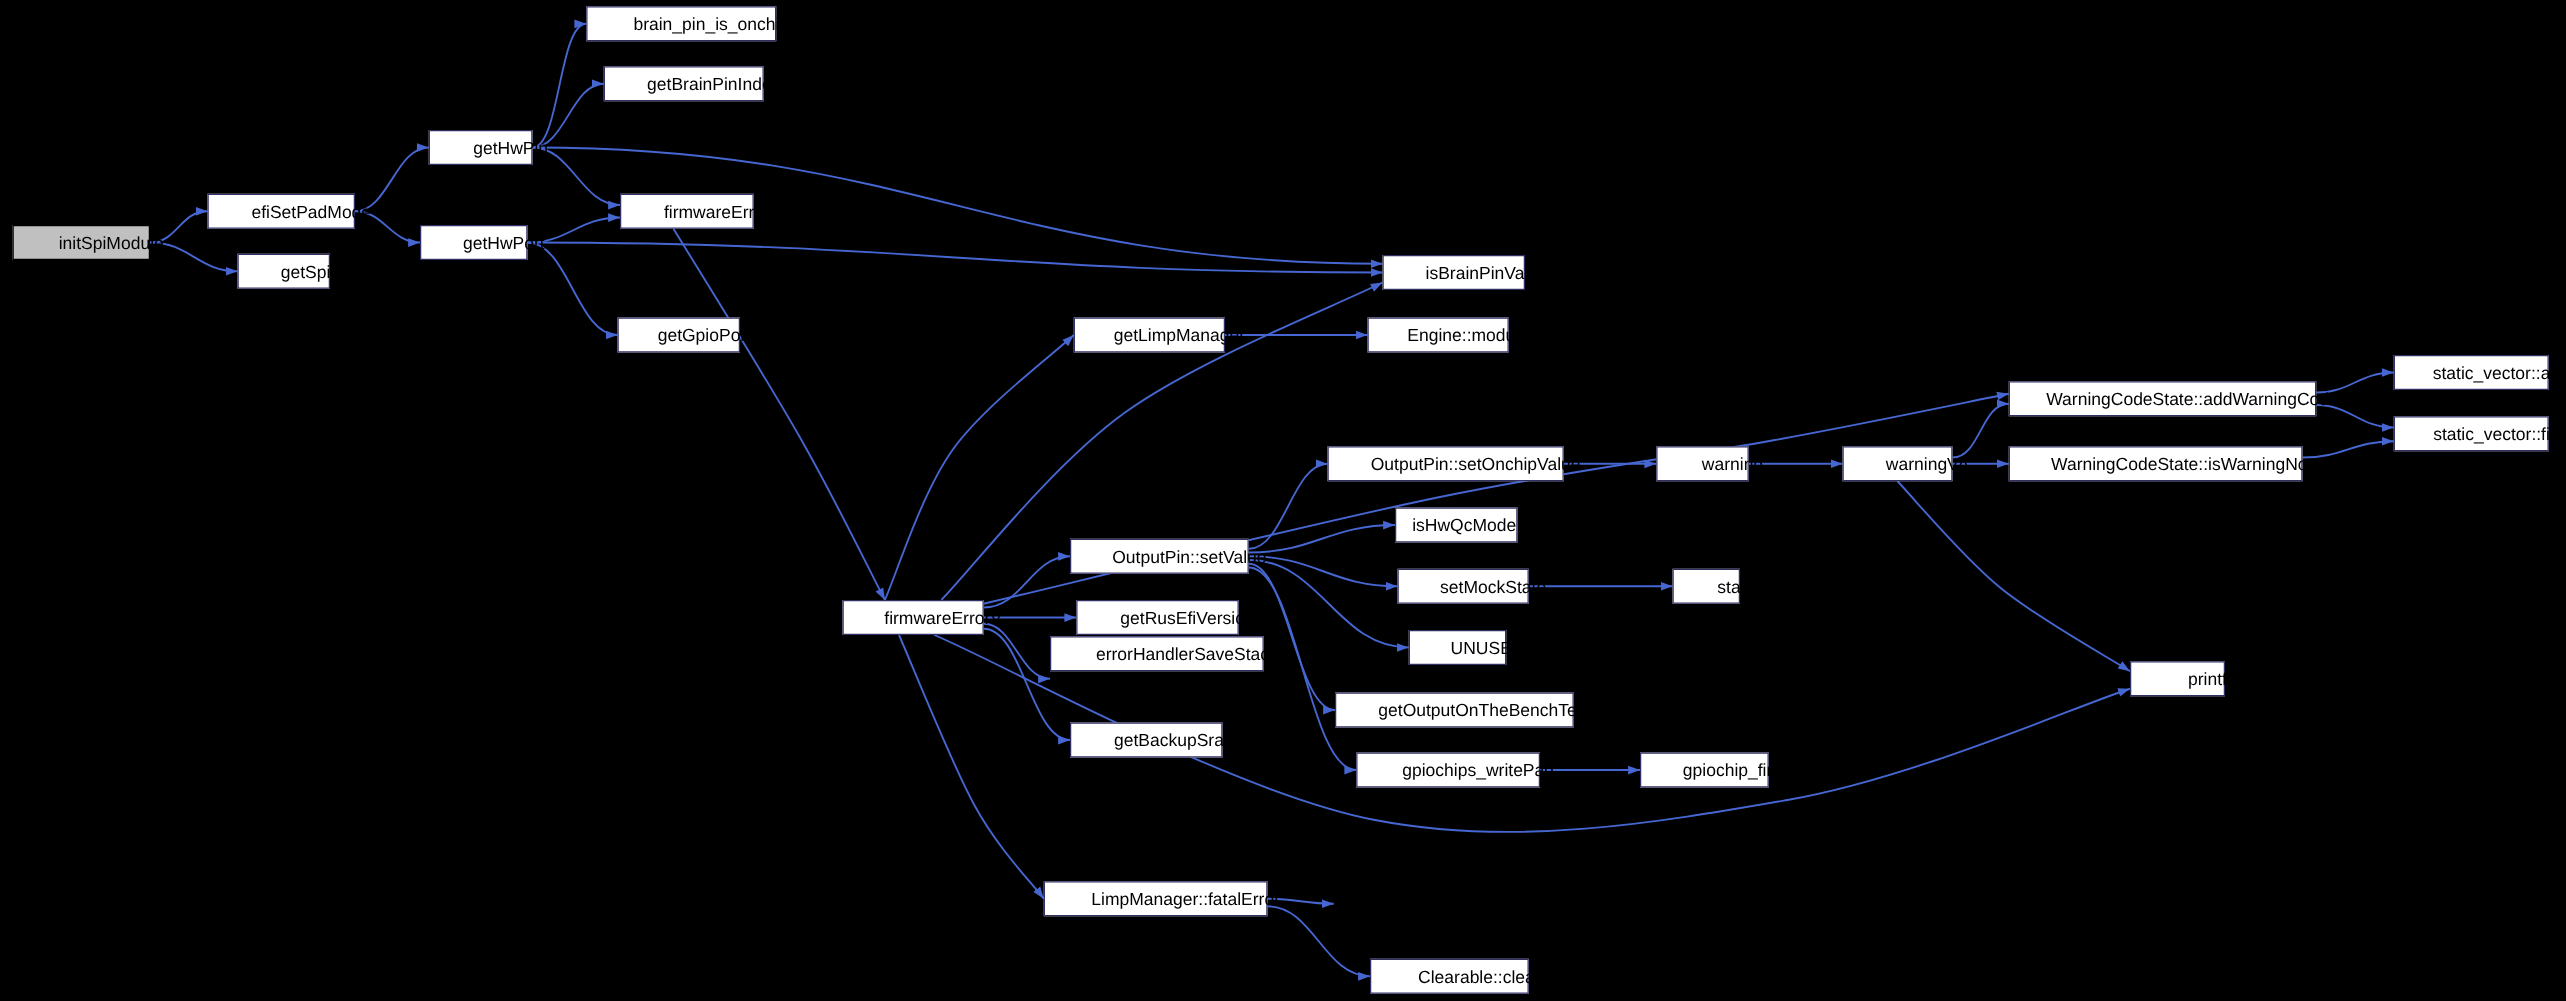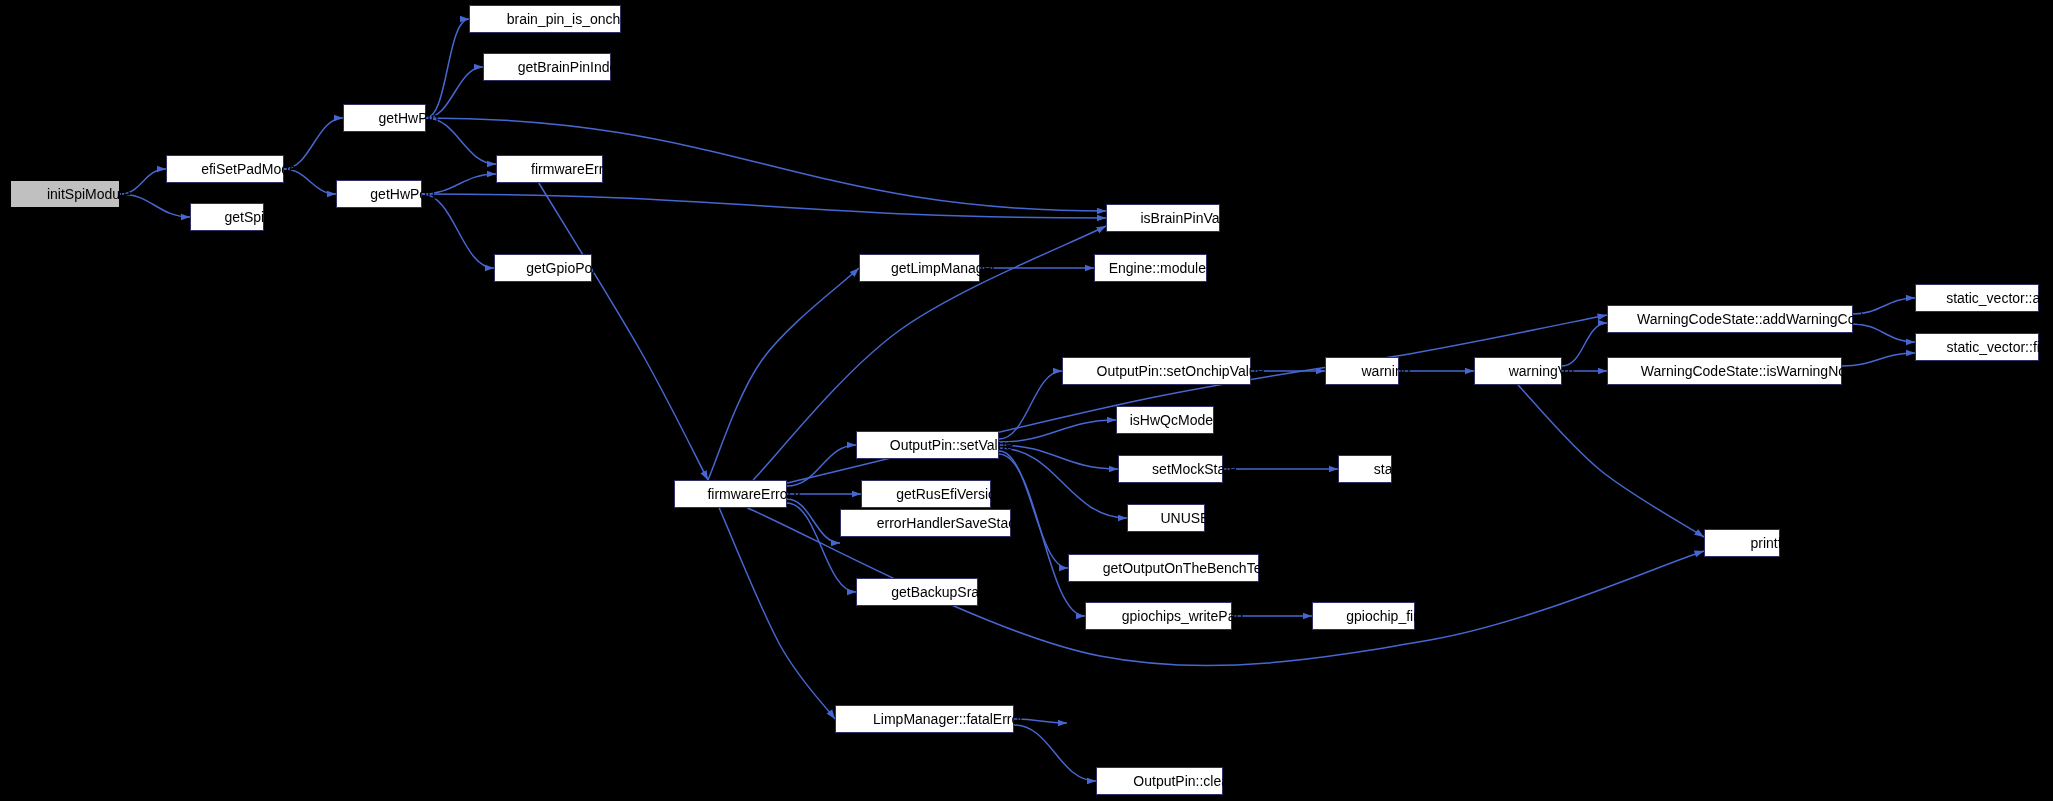--- a/index.html
+++ b/index.html
@@ -96,21 +96,21 @@
       </div>
       <div class="node" style="left: 494px; top: 254px; width: 98px; height: 28px;">
         <span>getGpioPorts</span>
       </div>
       <div class="node" style="left: 1106px; top: 204px; width: 114px; height: 28px;">
         <span>isBrainPinValid</span>
       </div>
       <div class="node" style="left: 859px; top: 254px; width: 121px; height: 28px;">
         <span>getLimpManager</span>
       </div>
-      <div class="node" style="left: 1094px; top: 254px; width: 113px; height: 28px; align-items: flex-end;">
+      <div class="node" style="left: 1094px; top: 254px; width: 113px; height: 28px;">
         <span>Engine::module</span>
       </div>
       <div class="node" style="left: 1607px; top: 305px; width: 246px; height: 28px;">
         <span>WarningCodeState::addWarningCode</span>
       </div>
       <div class="node" style="left: 1915px; top: 284px; width: 124px; height: 28px;">
         <span>static_vector::add</span>
       </div>
       <div class="node" style="left: 1915px; top: 333px; width: 124px; height: 28px;">
         <span>static_vector::find</span>
@@ -163,16 +163,16 @@
       <div class="node" style="left: 1312px; top: 602px; width: 103px; height: 28px;">
         <span>gpiochip_find</span>
       </div>
       <div class="node" style="left: 1704px; top: 529px; width: 76px; height: 28px;">
         <span>printf</span>
       </div>
       <div class="node" style="left: 835px; top: 705px; width: 179px; height: 28px;">
         <span>LimpManager::fatalError</span>
       </div>
       <div class="node" style="left: 1096px; top: 767px; width: 127px; height: 28px;">
-        <span>OutputPin::clear</span>
+        <span>Clearable::clear</span>
       </div>
     </div>
 </div>
 
 </body></html>

